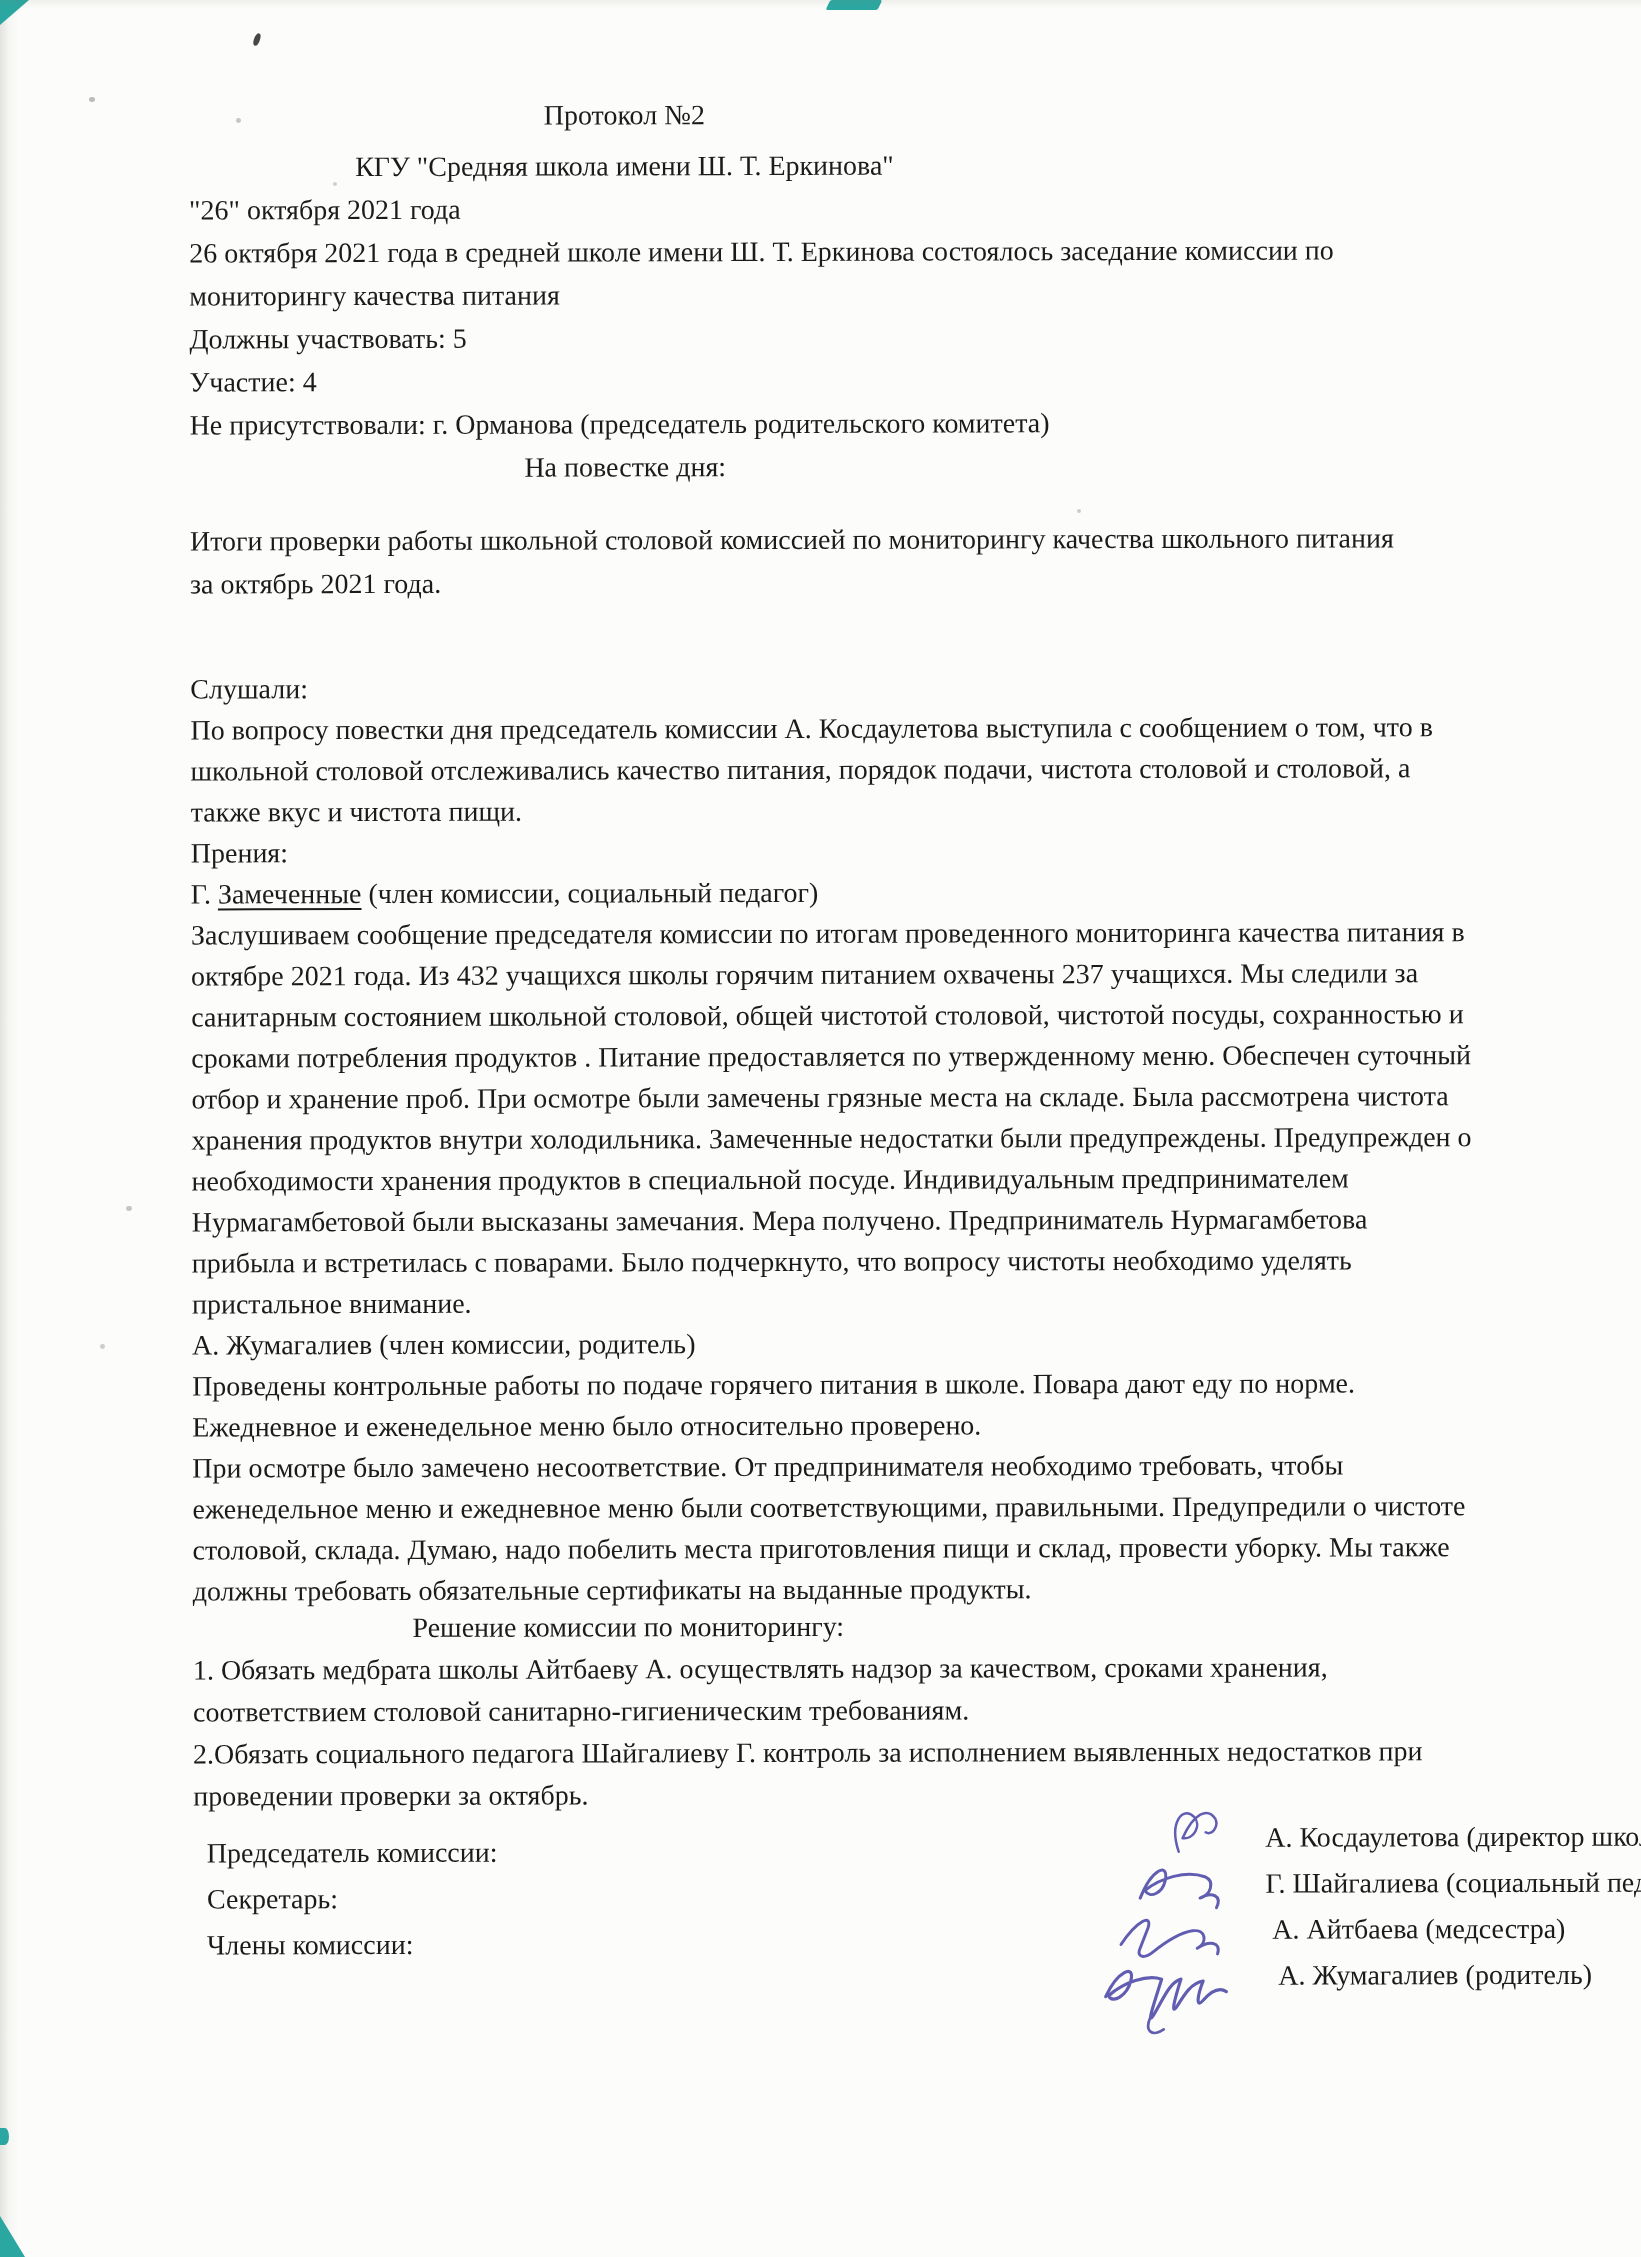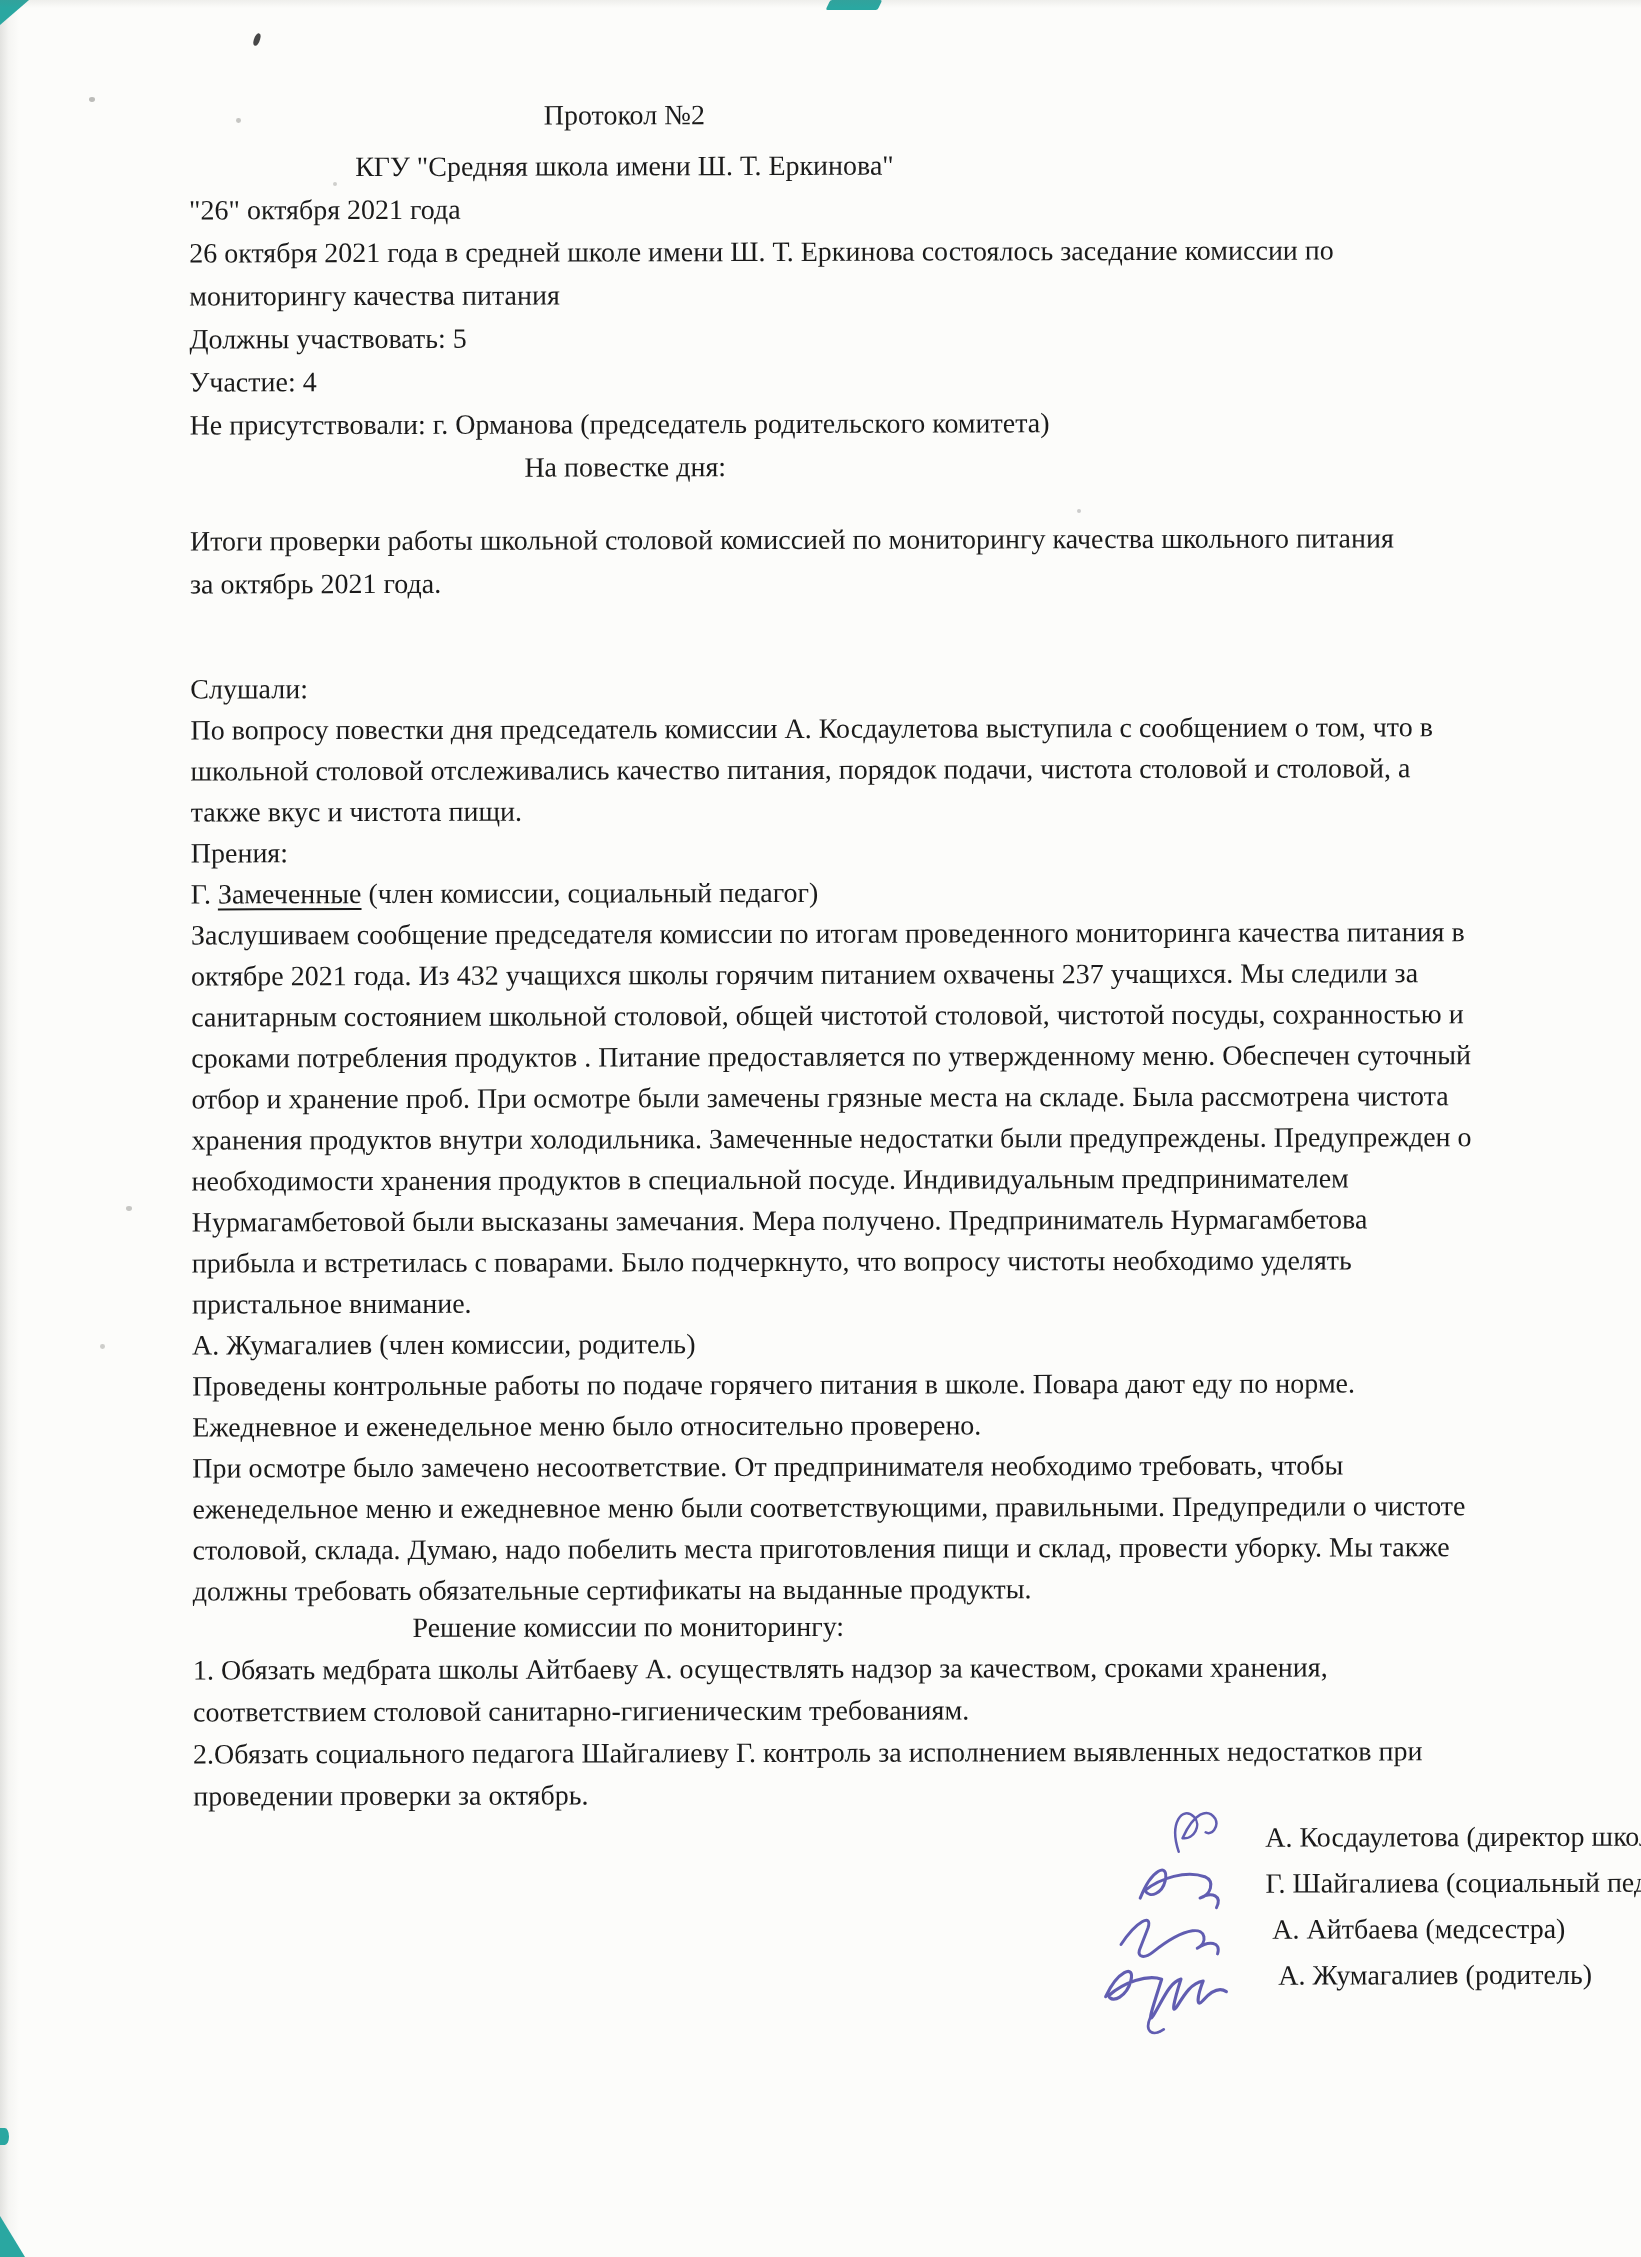--- a/index.html
+++ b/index.html
@@ -94,20 +94,25 @@
       <p>При осмотре было замечено несоответствие. От предпринимателя необходимо требовать, чтобы еженедельное меню и ежедневное меню были соответствующими, правильными. Предупредили о чистоте столовой, склада. Думаю, надо побелить места приготовления пищи и склад, провести уборку. Мы также должны требовать обязательные сертификаты на выданные продукты.</p>
     </div>
 
     <div class="sec sec-decision">
       <div class="line centered">Решение комиссии по мониторингу:</div>
       <p>1. Обязать медбрата школы Айтбаеву А. осуществлять надзор за качеством, сроками хранения, соответствием столовой санитарно-гигиеническим требованиям.</p>
       <p>2.Обязать социального педагога Шайгалиеву Г. контроль за исполнением выявленных недостатков при проведении проверки за октябрь.</p>
     </div>
 
     <div class="sec sec-signatures">
+      <div class="roles">
+        <div class="line">Председатель комиссии:</div>
+        <div class="line">Секретарь:</div>
+        <div class="line">Члены комиссии:</div>
+      </div>
 
       <svg class="ink" width="232" height="251" viewBox="0 0 240 260" fill="none" stroke="#4c48a8" stroke-linecap="round" stroke-linejoin="round" opacity="0.88">
         <path stroke-width="2.6" d="M168 64 C158 34 172 16 184 28 C192 36 184 52 172 50 C184 24 198 18 206 30 C210 38 202 48 196 44"></path>
         <path stroke-width="3.1" d="M128 112 C140 82 158 74 154 94 C151 107 138 113 133 104 C149 91 176 83 195 90 C206 95 201 109 190 112 C203 105 213 110 207 122"></path>
         <path stroke-width="3.1" d="M108 160 C124 136 141 127 136 143 L127 166 C125 173 132 175 141 168 C156 156 169 148 182 146 C196 144 198 158 187 164 C199 156 212 157 208 170"></path>
         <path stroke-width="3.3" d="M92 214 C104 188 123 179 118 198 C114 213 99 222 95 213 C111 199 135 191 150 196 C143 218 134 244 141 234 C151 218 158 199 170 196 C163 218 159 234 166 224 C174 211 181 200 193 198 C187 213 185 227 193 218 C200 210 209 204 217 209"></path>
         <path stroke-width="2.8" d="M138 236 C132 250 140 256 152 248"></path>
       </svg>
 
       <div class="names">

